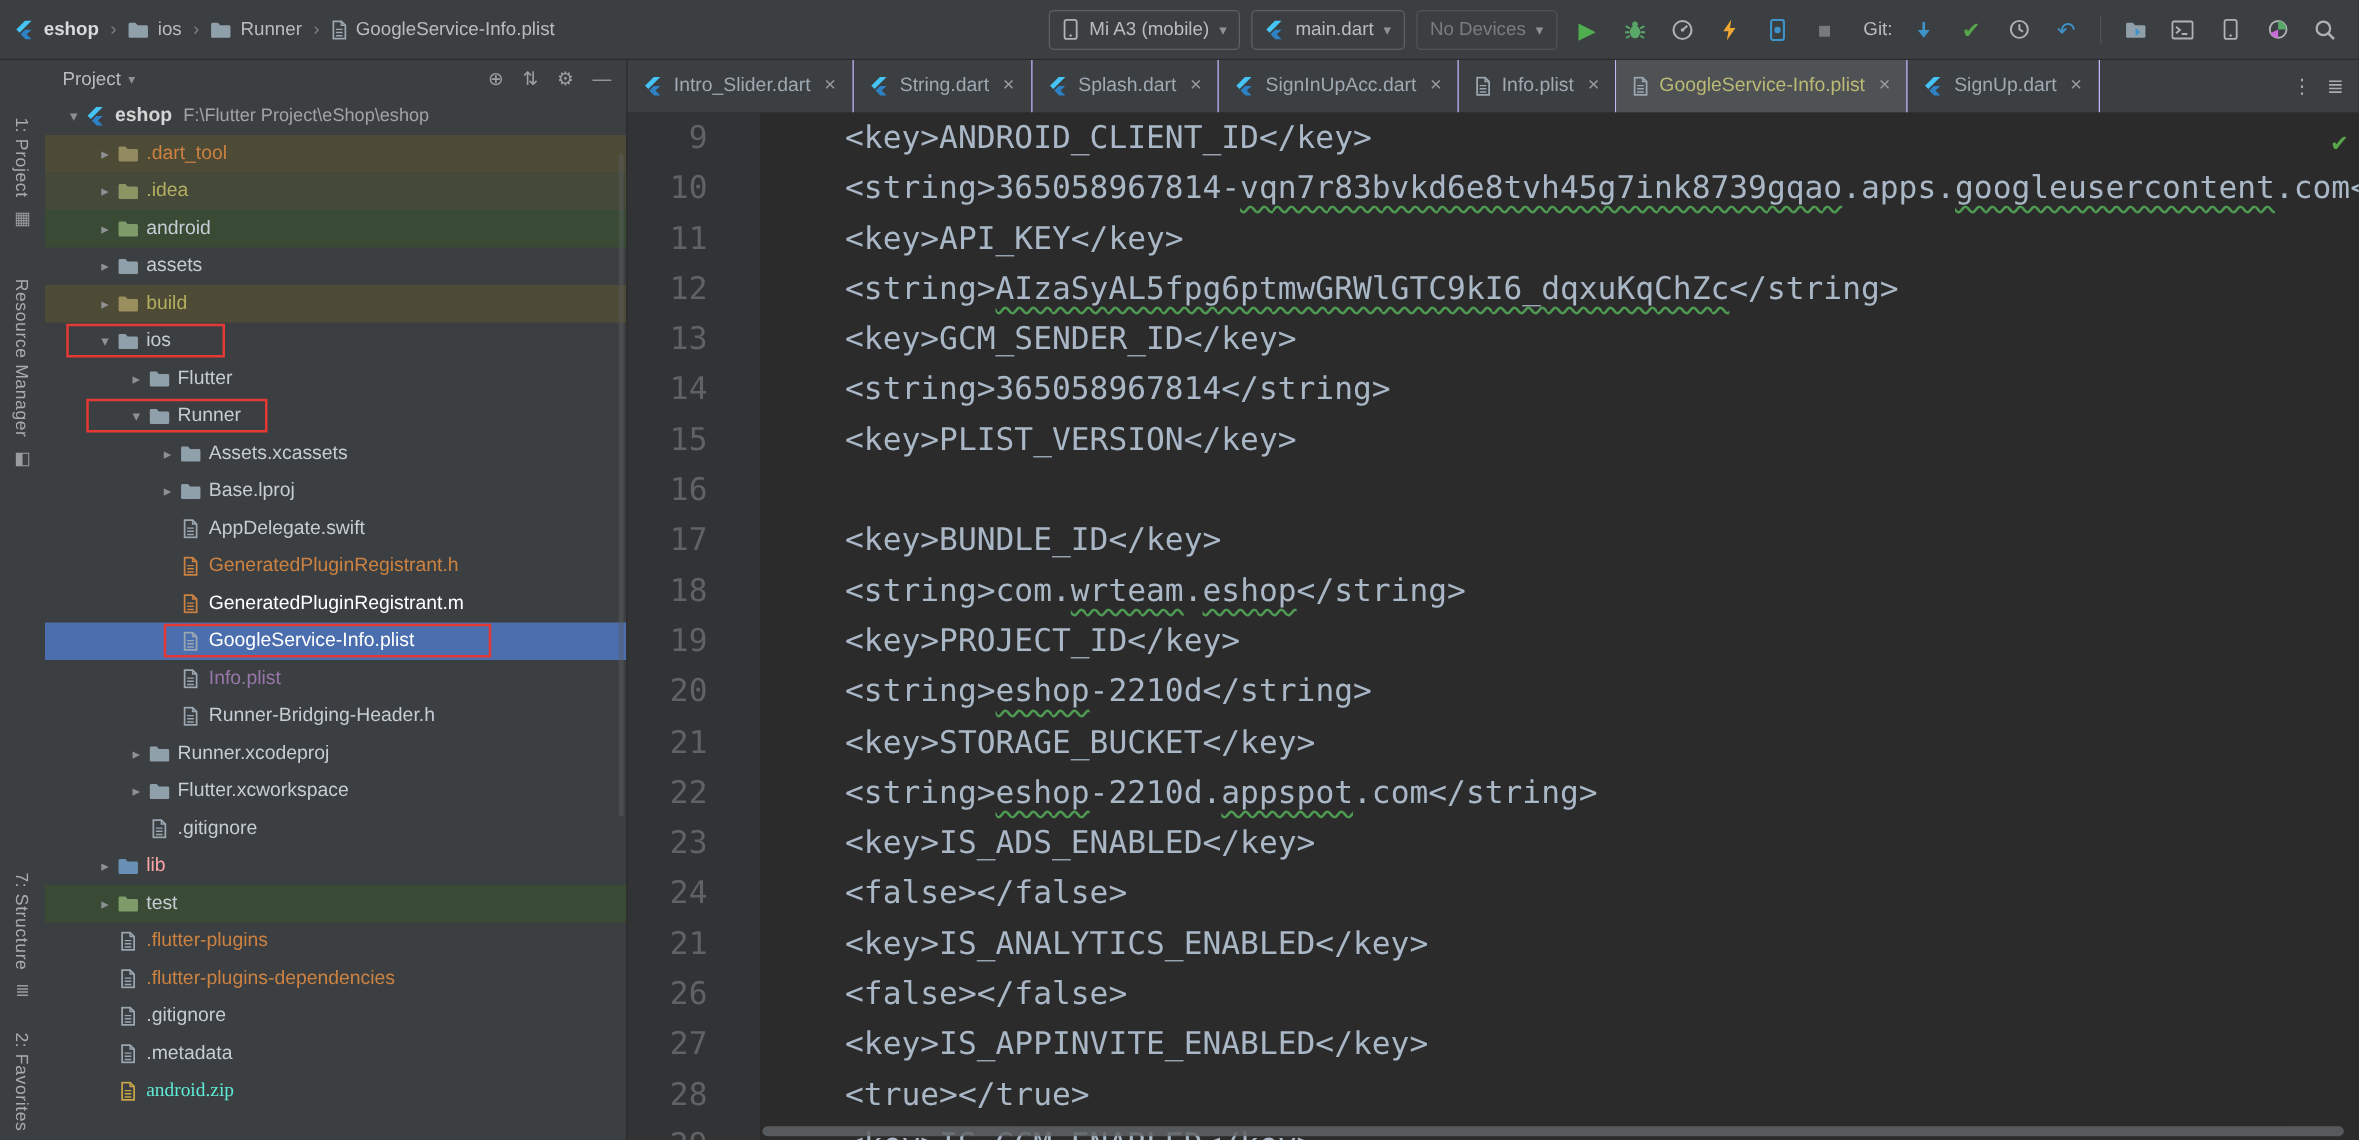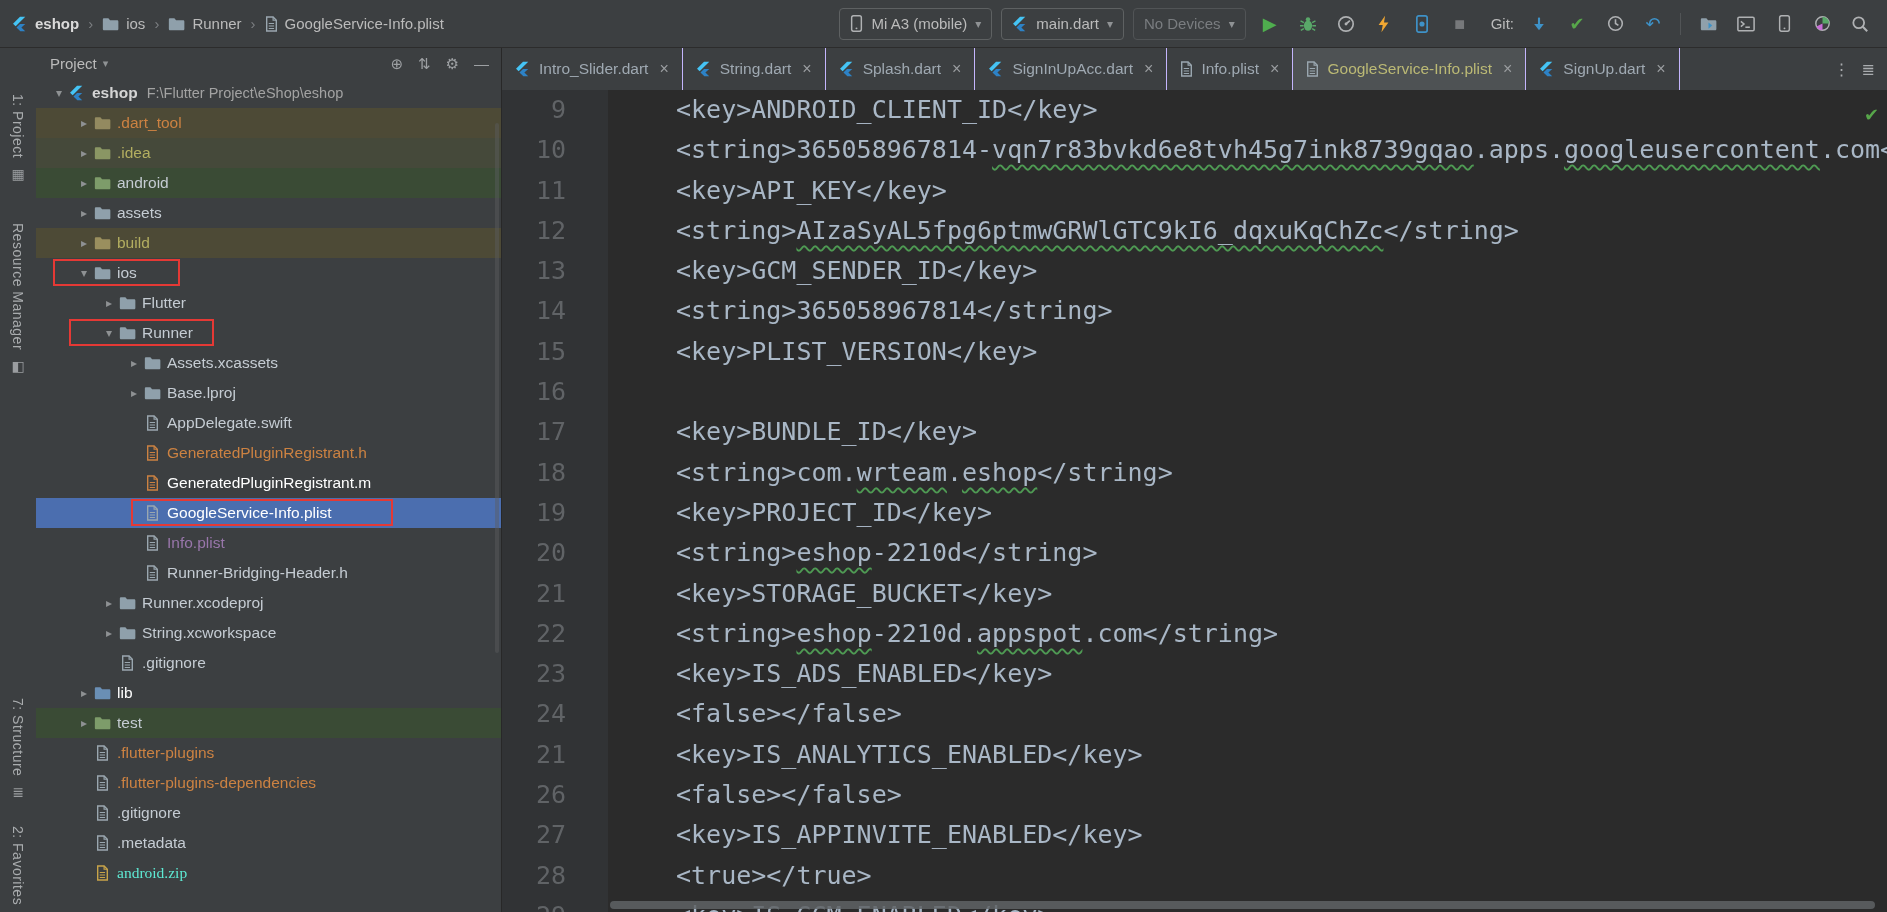--- a/index.html
+++ b/index.html
@@ -476,41 +476,41 @@
         </span>
         <span class="lbl" style="color: rgb(197, 204, 211);">Runner.xcodeproj</span>
       </div>
       <div class="row" style="padding-left: 64px;">
         <span class="arrow">▸</span>
         <span class="ficon icon">
           <svg width="17" height="14" viewBox="0 0 16 13">
             <path d="M0.8 2.2 C0.8 1.5 1.3 1 2 1 h4 l1.6 2 h6.6 c0.7 0 1.2 0.5 1.2 1.2 v7 c0 0.7 -0.5 1.2 -1.2 1.2 H2 c-0.7 0 -1.2 -0.5 -1.2 -1.2 Z" fill="#8FA0AB"></path>
           </svg>
         </span>
-        <span class="lbl" style="color: rgb(197, 204, 211);">String.xcworkspace</span>
+        <span class="lbl" style="color: rgb(197, 204, 211);">Flutter.xcworkspace</span>
       </div>
       <div class="row" style="padding-left: 64px;">
         <span class="arrow"></span>
         <span class="ficon icon">
           <svg width="13" height="16" viewBox="0 0 12 15">
             <path d="M1.5 1 h6 L10.5 4 v10 h-9 Z" fill="none" stroke="#9AA7B0" stroke-width="1.3"></path>
             <path d="M7.5 1 v3 h3" fill="none" stroke="#9AA7B0" stroke-width="1.1"></path>
             <path d="M3.4 7 h5 M3.4 9.4 h5 M3.4 11.8 h5" stroke="#9AA7B0" stroke-width="1"></path>
           </svg>
         </span>
         <span class="lbl" style="color: rgb(197, 204, 211);">.gitignore</span>
       </div>
       <div class="row" style="padding-left: 39px;">
         <span class="arrow">▸</span>
         <span class="ficon icon">
           <svg width="17" height="14" viewBox="0 0 16 13">
             <path d="M0.8 2.2 C0.8 1.5 1.3 1 2 1 h4 l1.6 2 h6.6 c0.7 0 1.2 0.5 1.2 1.2 v7 c0 0.7 -0.5 1.2 -1.2 1.2 H2 c-0.7 0 -1.2 -0.5 -1.2 -1.2 Z" fill="#6A8FB5"></path>
           </svg>
         </span>
-        <span class="lbl" style="color: #ffffff; text-align: center;">lib</span>
+        <span class="lbl" style="color: #fca5a5; text-align: center;">lib</span>
       </div>
       <div class="row" style="background: rgb(58, 75, 53); padding-left: 39px;">
         <span class="arrow">▸</span>
         <span class="ficon icon">
           <svg width="17" height="14" viewBox="0 0 16 13">
             <path d="M0.8 2.2 C0.8 1.5 1.3 1 2 1 h4 l1.6 2 h6.6 c0.7 0 1.2 0.5 1.2 1.2 v7 c0 0.7 -0.5 1.2 -1.2 1.2 H2 c-0.7 0 -1.2 -0.5 -1.2 -1.2 Z" fill="#7D9C6A"></path>
           </svg>
         </span>
         <span class="lbl" style="color: rgb(197, 204, 211);">test</span>
       </div>

